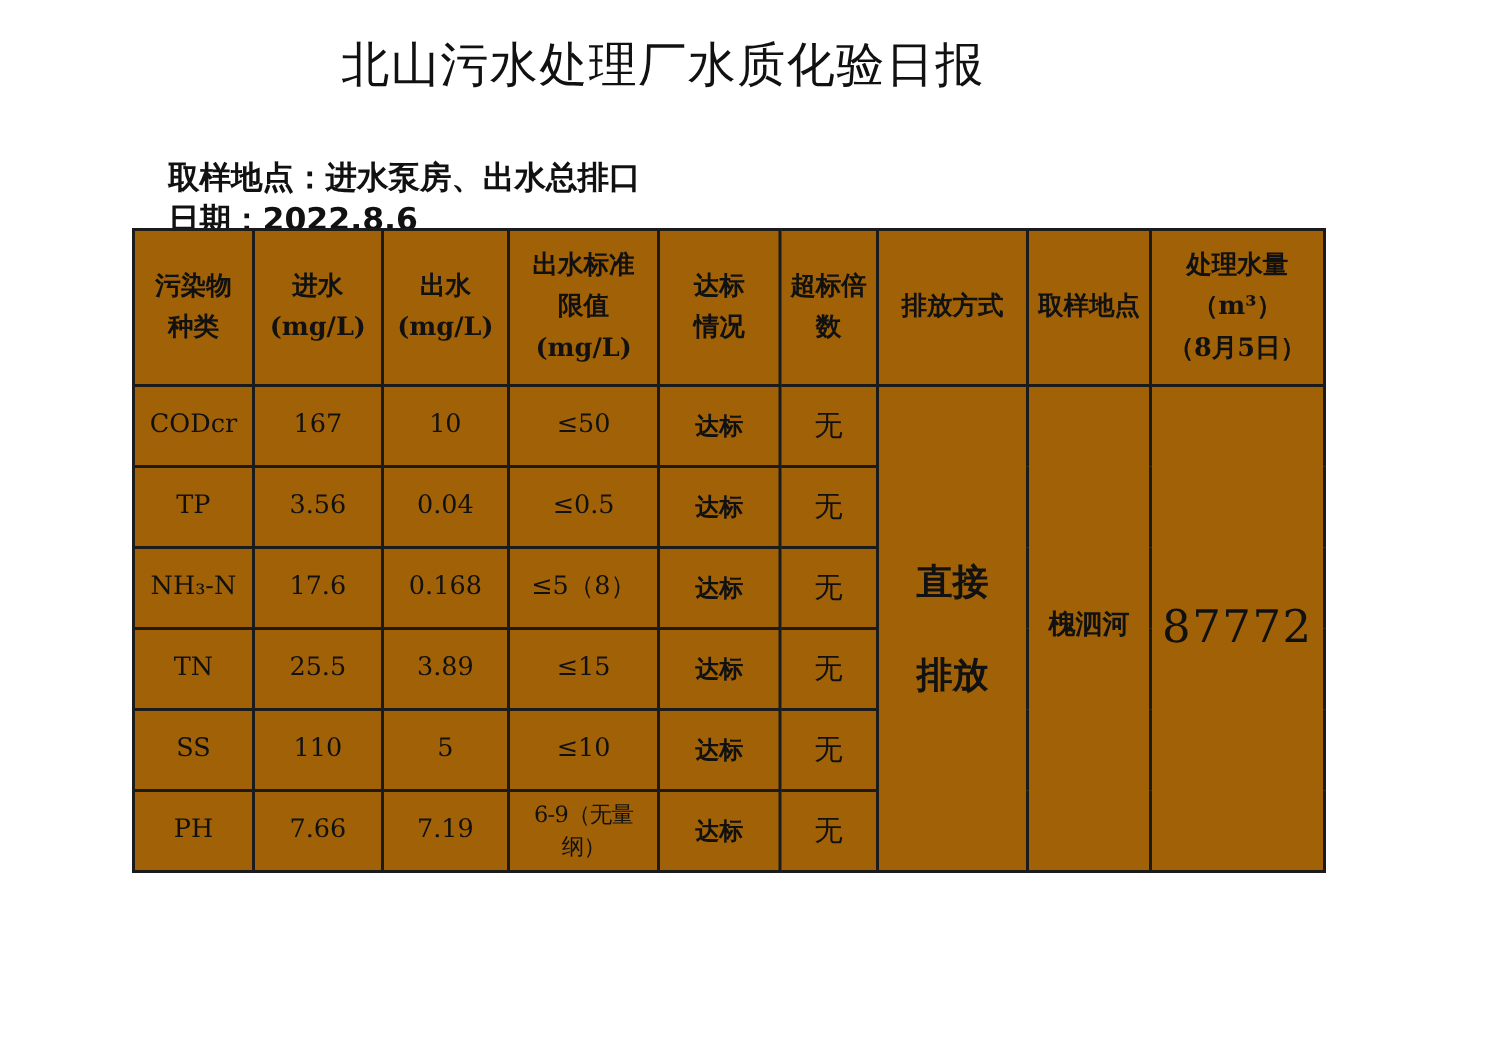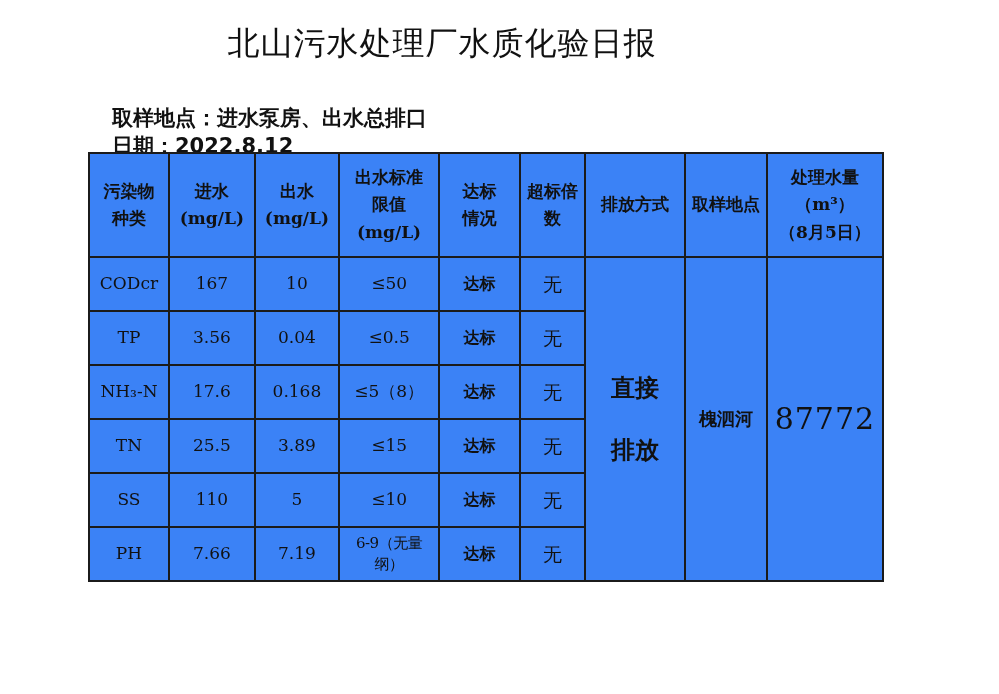--- a/index.html
+++ b/index.html
@@ -36,21 +36,21 @@
     font-weight: 700;
     font-size: 21px;
     flex-direction: column;
   }
   table.report {
     position: absolute;
     left: 88px;
     top: 152px;
     border-collapse: collapse;
     table-layout: fixed;
-    background: #3b82f6;
+    background: #a16207;
   }
   .report th, .report td {
     border: 2px solid #1b1b1b;
     text-align: center;
     vertical-align: middle;
     padding: 0 2px;
     white-space: pre-line;
     overflow: hidden;
   }
   .report thead tr { height: 104px; }
@@ -75,20 +75,21 @@
   .report td.exceed { font-size: 19px; }
   .report td.limit-tight { font-size: 15px; letter-spacing: -0.5px; }
   .report td.method {
     font-weight: 700;
     font-size: 24px;
     line-height: 2.6;
   }
   .report td.destination {
     font-weight: 700;
     font-size: 18px;
+    font-family: Liberation Mono, monospace;
   }
   .report td.volume {
     font-size: 30px;
     font-weight: 400;
     letter-spacing: 1px;
   }
   .note {
     position: absolute;
     left: 38px;
     top: 588px;
@@ -100,21 +101,21 @@
 </style>
 </head>
 <body>
 
 <div class="page">
 
   <h1 class="title">北山污水处理厂水质化验日报</h1>
 
   <div class="meta">
     <span>取样地点：进水泵房、出水总排口</span>
-    <span>日期：2022.8.12</span>
+    <span>日期：2022.8.6</span>
   </div>
 
   <table class="report">
     <colgroup>
       <col style="width:83px">
         <col style="width:89px">
         <col style="width:87px">
       <col style="width:106px">
         <col style="width:92px">
         <col style="width:73px">

